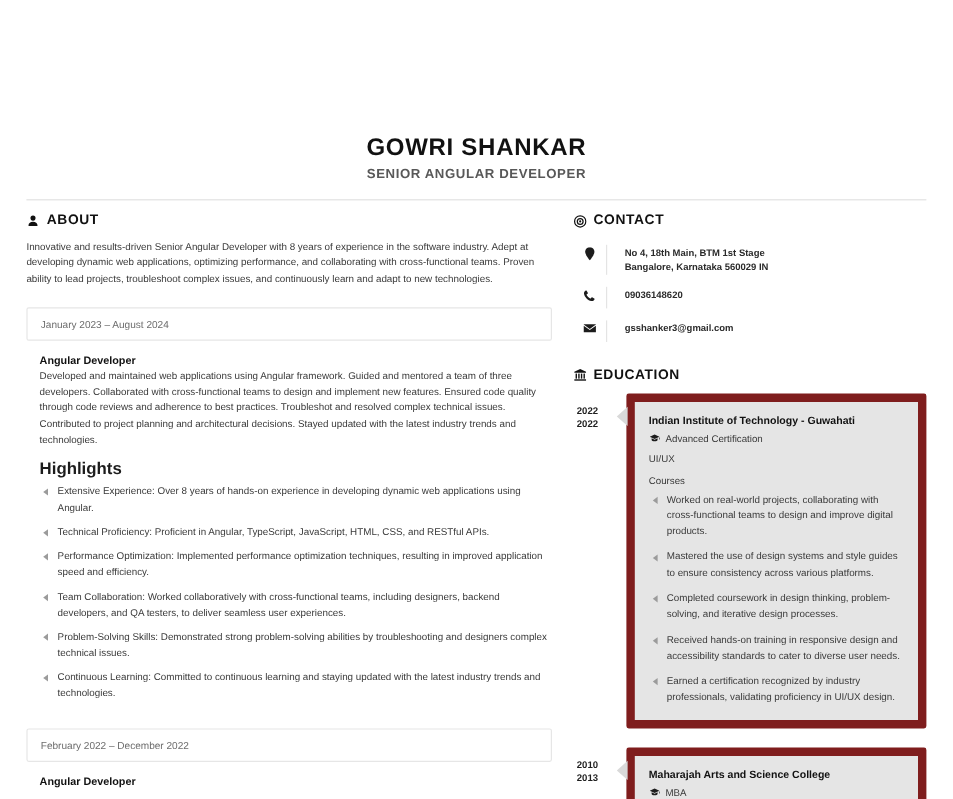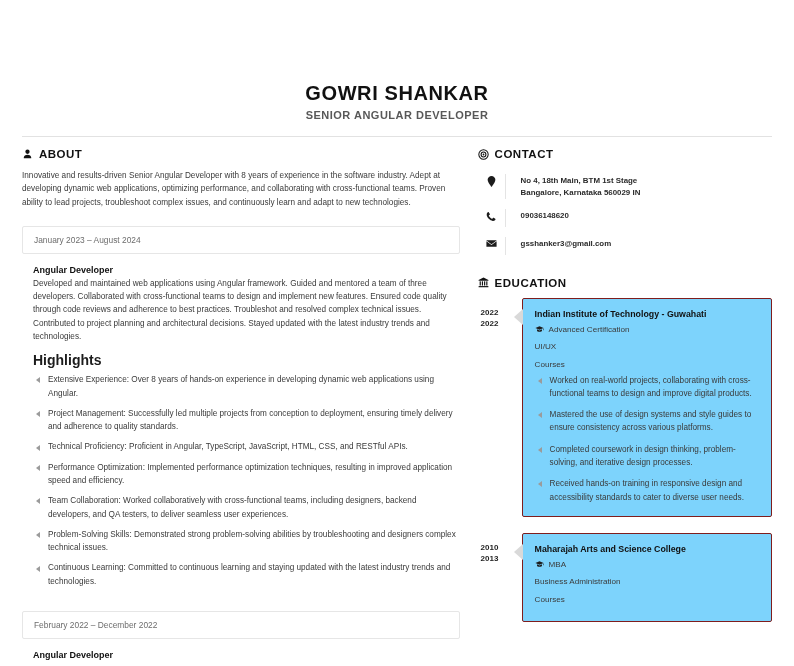--- a/index.html
+++ b/index.html
@@ -14,21 +14,21 @@
   .page {
     width: 794px;
     height: 666px;
     padding: 0 22px;
     position: relative;
     overflow: hidden;
   }
 
   
   .header {
-    padding-top: 82px;
+    padding-top: 112px;
     text-align: center;
   }
   .full-name {
     font-size: 20px;
     font-weight: bold;
     letter-spacing: 0.6px;
     color: #111111;
     line-height: 1.15;
   }
   .job-title {
@@ -184,23 +184,23 @@
     position: absolute;
     left: -8px;
     top: 11px;
     width: 0;
     height: 0;
     border-top: 8px solid transparent;
     border-bottom: 8px solid transparent;
     border-right: 9px solid #d9d9d9;
   }
   .edu-card {
-    border: 1px solid #7f1d1d;
+    border: 7px solid #7f1d1d;
     border-radius: 2px;
-    background: #7dd3fc;
+    background: #e5e5e5;
     padding: 10px 12px 12px 12px;
   }
   .edu-school {
     font-size: 8.8px;
     font-weight: bold;
     color: #111111;
     line-height: 1.35;
     margin-bottom: 4px;
   }
   .edu-degree-row {
@@ -261,21 +261,20 @@
       <div>
 
         <div>
           <div class="date-box">January 2023 – August 2024</div>
           <div class="job-body">
             <div class="job-role">Angular Developer</div>
             <div class="job-desc">Developed and maintained web applications using Angular framework. Guided and mentored a team of three developers. Collaborated with cross-functional teams to design and implement new features. Ensured code quality through code reviews and adherence to best practices. Troubleshot and resolved complex technical issues. Contributed to project planning and architectural decisions. Stayed updated with the latest industry trends and technologies.</div>
             <div class="highlights-label">Highlights</div>
             <ul class="bullets">
               <li>Extensive Experience: Over 8 years of hands-on experience in developing dynamic web applications using Angular.</li>
-              <li>Project Management: Successfully led multiple projects from conception to deployment, ensuring timely delivery and adherence to quality standards.</li>
               <li>Technical Proficiency: Proficient in Angular, TypeScript, JavaScript, HTML, CSS, and RESTful APIs.</li>
               <li>Performance Optimization: Implemented performance optimization techniques, resulting in improved application speed and efficiency.</li>
               <li>Team Collaboration: Worked collaboratively with cross-functional teams, including designers, backend developers, and QA testers, to deliver seamless user experiences.</li>
               <li>Problem-Solving Skills: Demonstrated strong problem-solving abilities by troubleshooting and designers complex technical issues.</li>
               <li>Continuous Learning: Committed to continuous learning and staying updated with the latest industry trends and technologies.</li>
             </ul>
           </div>
         </div>
 
         <div class="exp-sep"></div>
@@ -379,20 +378,21 @@
                 </span>
                 <span class="edu-degree">Advanced Certification</span>
               </div>
               <div class="edu-field">UI/UX</div>
               <div class="edu-courses-label">Courses</div>
               <ul class="bullets">
                 <li>Worked on real-world projects, collaborating with cross-functional teams to design and improve digital products.</li>
                 <li>Mastered the use of design systems and style guides to ensure consistency across various platforms.</li>
                 <li>Completed coursework in design thinking, problem-solving, and iterative design processes.</li>
                 <li>Received hands-on training in responsive design and accessibility standards to cater to diverse user needs.</li>
+                <li>Earned a certification recognized by industry professionals, validating proficiency in UI/UX design.</li>
               </ul>
             </div>
           </div>
         </div>
 
         <div class="edu-entry">
           <div class="edu-years">
             <span>2010</span><br>
             <span>2013</span>
           </div>

